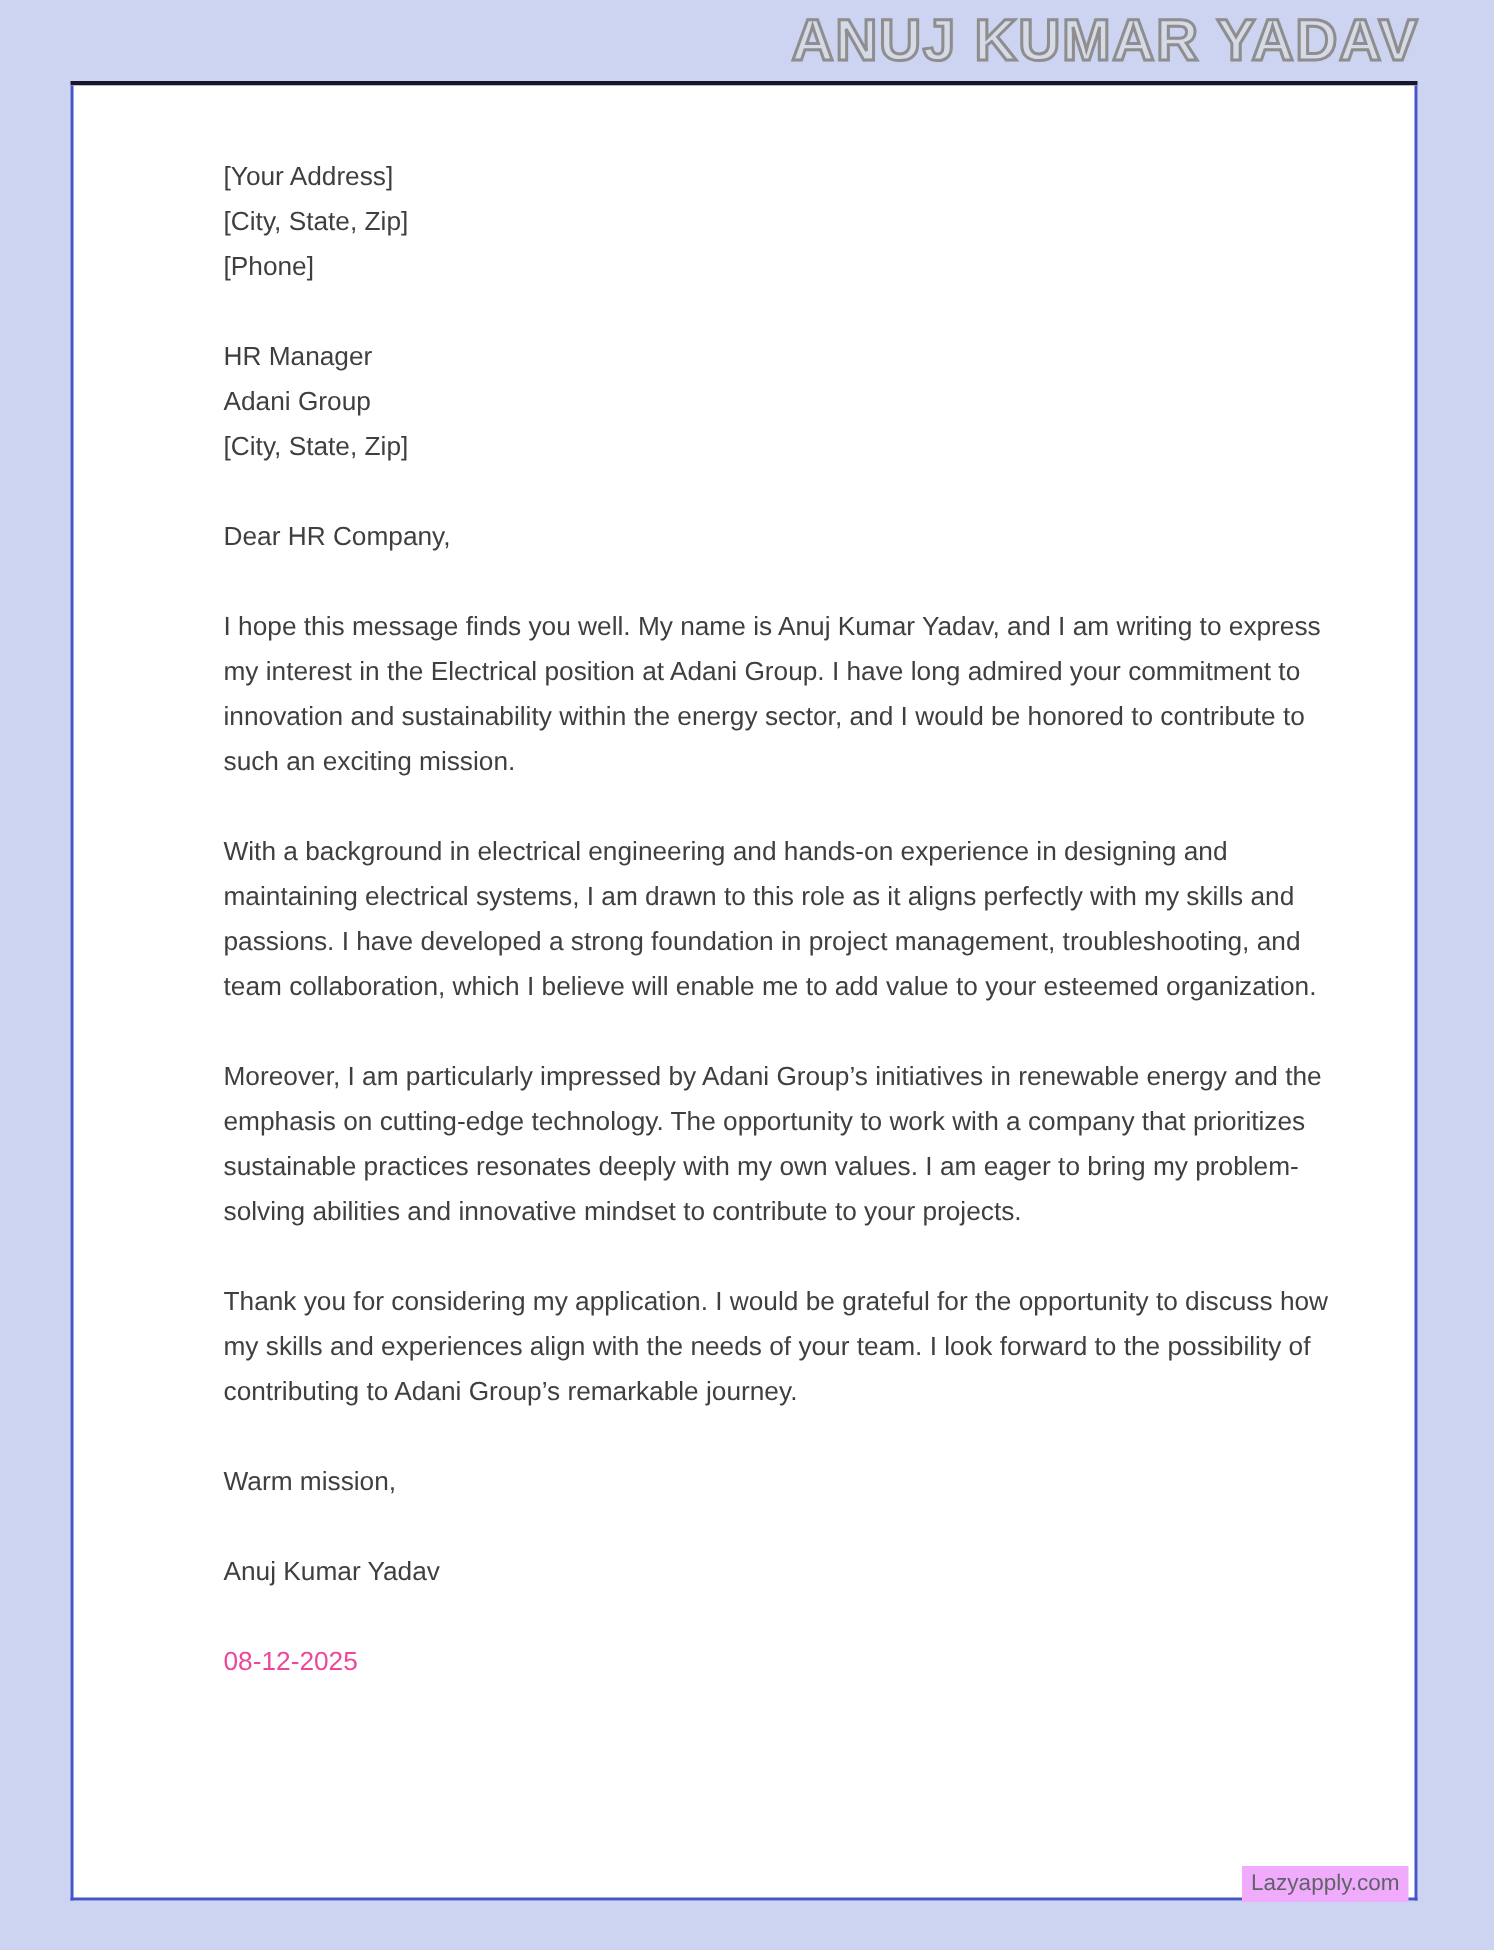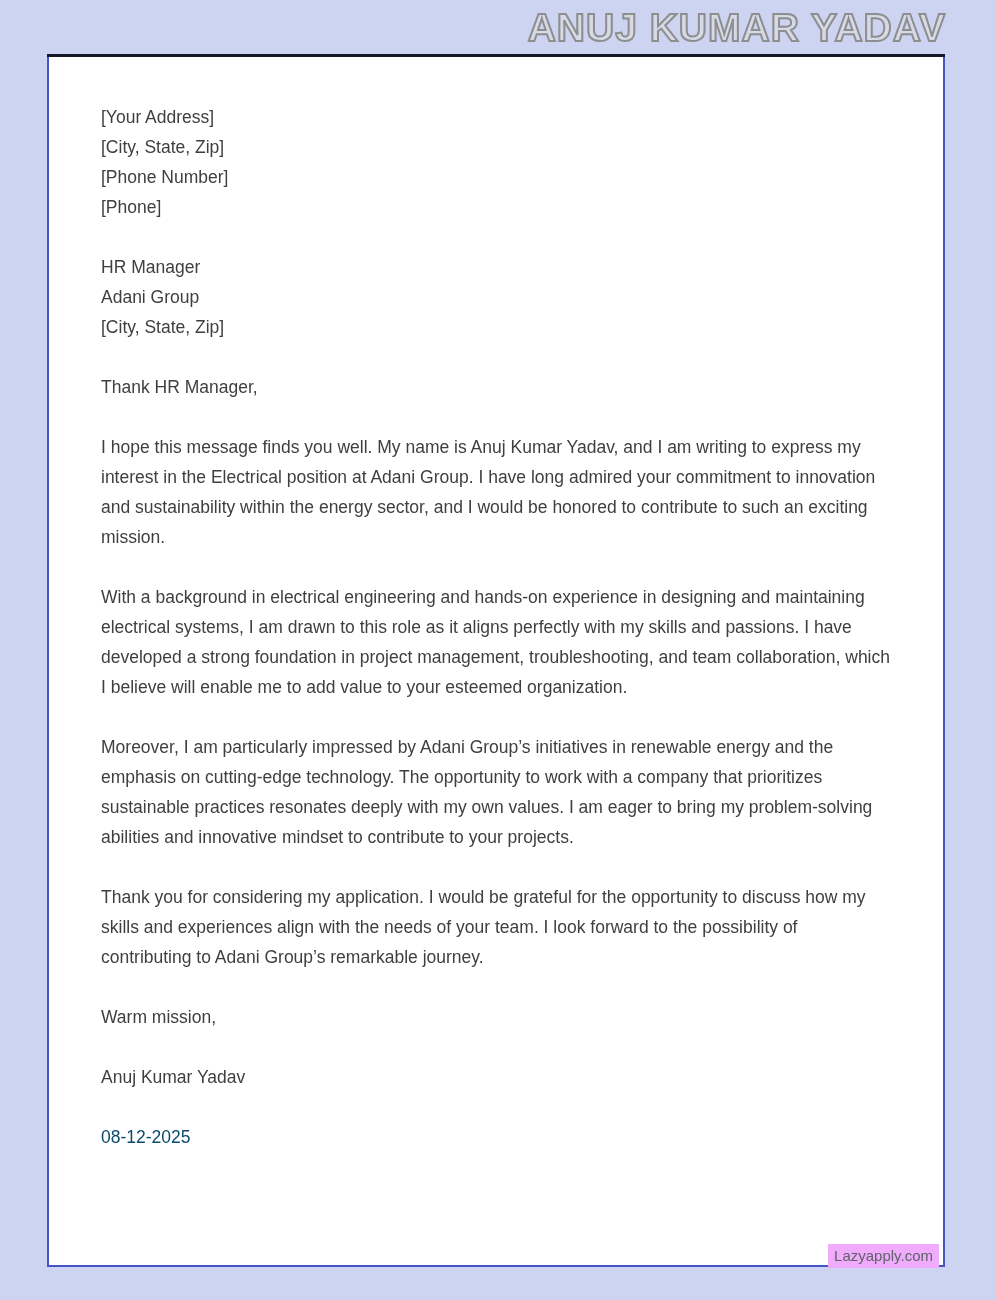--- a/index.html
+++ b/index.html
@@ -42,27 +42,28 @@
     background: #ffffff;
     border: 2px solid #4456c7;
     border-top: none;
   }
 
   .content {
     padding: 45px 52px 0 52px;
     color: #3f3f3f;
     font-size: 17.5px;
     line-height: 30px;
+    margin-left: 48px;
   }
 
   .block { margin-bottom: 30px; }
   .paragraph { margin-bottom: 30px; }
 
   .date-link {
-    color: #0c4a6e;
+    color: #ec4899;
     margin-top: 10px;
     cursor: pointer;
   }
 
   .watermark {
     position: absolute;
     top: 1244px;
     right: 57px;
     background: #f0abfc;
     color: #5f6368;
@@ -77,31 +78,30 @@
 <div class="header-name">ANUJ KUMAR YADAV</div>
 
 <div class="top-rule"></div>
 
 <div class="page">
   <div class="content">
 
     <div class="block">
       <div>[Your Address]</div>
       <div>[City, State, Zip]</div>
-      <div>[Phone Number]</div>
       <div>[Phone]</div>
     </div>
 
     <div class="block">
       <div>HR Manager</div>
       <div>Adani Group</div>
       <div>[City, State, Zip]</div>
     </div>
 
-    <div class="block">Thank HR Manager,</div>
+    <div class="block">Dear HR Company,</div>
 
     <div class="paragraph">I hope this message finds you well. My name is Anuj Kumar Yadav, and I am writing to express my interest in the Electrical position at Adani Group. I have long admired your commitment to innovation and sustainability within the energy sector, and I would be honored to contribute to such an exciting mission.</div>
     <div class="paragraph">With a background in electrical engineering and hands-on experience in designing and maintaining electrical systems, I am drawn to this role as it aligns perfectly with my skills and passions. I have developed a strong foundation in project management, troubleshooting, and team collaboration, which I believe will enable me to add value to your esteemed organization.</div>
     <div class="paragraph">Moreover, I am particularly impressed by Adani Group’s initiatives in renewable energy and the emphasis on cutting-edge technology. The opportunity to work with a company that prioritizes sustainable practices resonates deeply with my own values. I am eager to bring my problem-solving abilities and innovative mindset to contribute to your projects.</div>
     <div class="paragraph">Thank you for considering my application. I would be grateful for the opportunity to discuss how my skills and experiences align with the needs of your team. I look forward to the possibility of contributing to Adani Group’s remarkable journey.</div>
 
     <div class="block">Warm mission,</div>
 
     <div class="block">Anuj Kumar Yadav</div>
 

